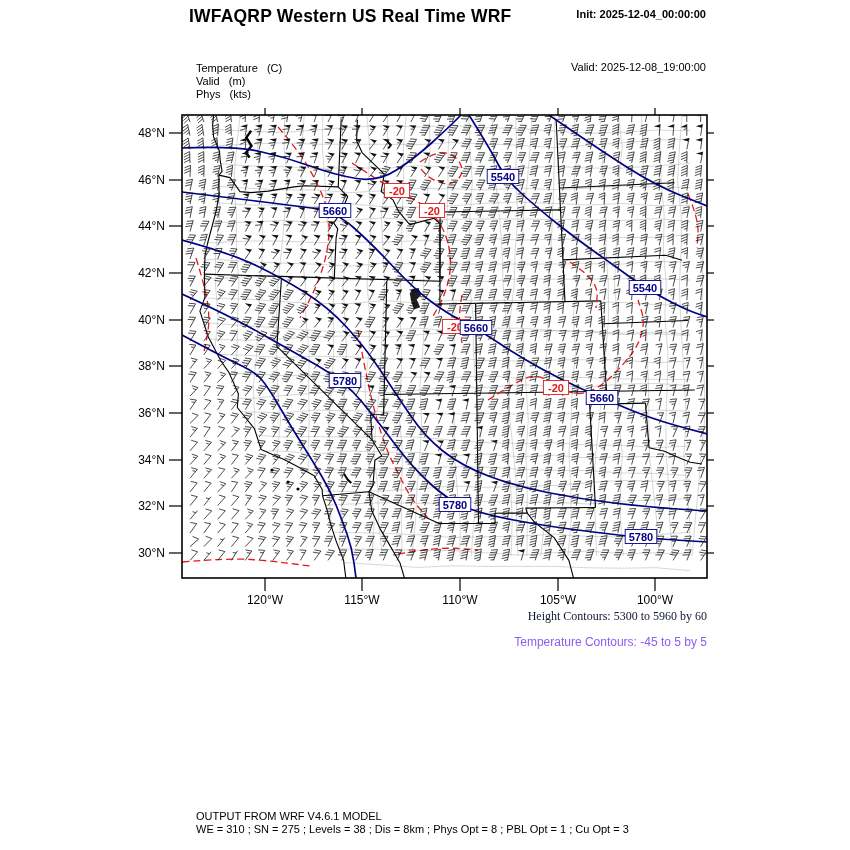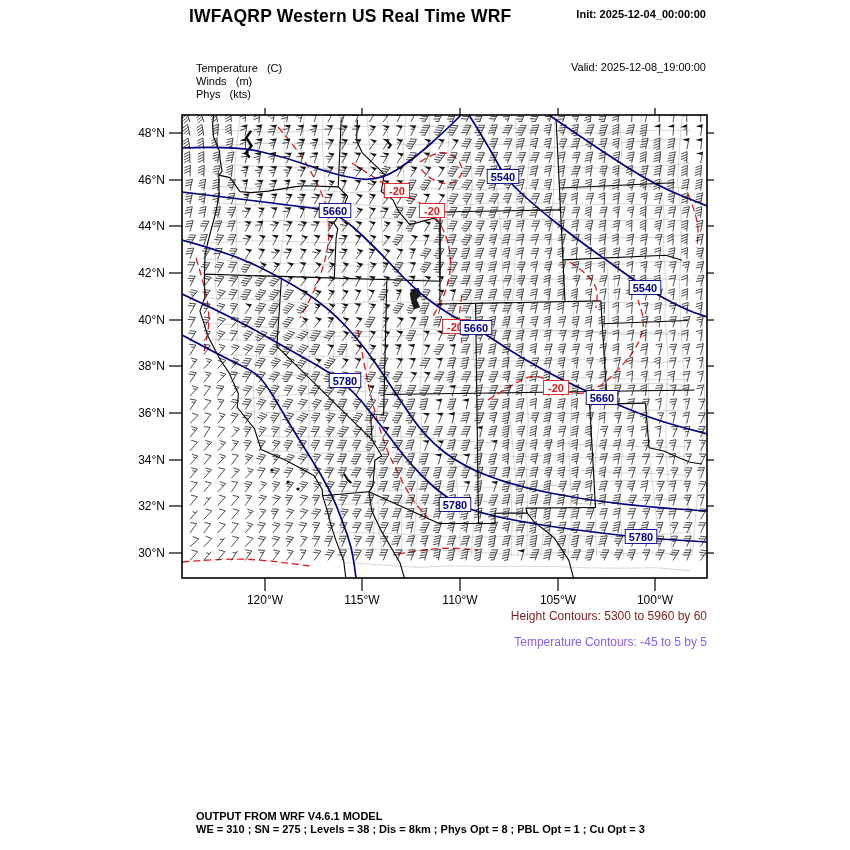--- a/index.html
+++ b/index.html
@@ -4,34 +4,34 @@
 <style>
   html,body{margin:0;padding:0;background:#fff;}
   .page{position:relative;width:850px;height:850px;background:#ffffff;overflow:hidden;
         font-family:"Liberation Sans",sans-serif;color:#000;}
   .title{position:absolute;left:189px;top:6px;font-size:17.5px;font-weight:bold;letter-spacing:.2px;}
   .stamp{position:absolute;right:144px;text-align:center;font-size:11px;}
   .stamp.init{top:8px;font-weight:bold;}
   .stamp.valid{top:22px;font-weight:normal;margin-top:39px;}
   .legend{position:absolute;left:196px;top:62px;font-size:11px;line-height:13px;white-space:pre;}
   .cap{position:absolute;right:143px;font-size:12px;}
-  .cap.h{top:609px;color:#7f1d1d;}
+  .cap.h{top:609px;color:#0f172a;font-family:Liberation Serif, serif;}
   .cap.t{top:635px;color:#8b5cf6;}
-  .footer{position:absolute;left:196px;top:810px;font-size:11px;font-weight:bold;line-height:13px;white-space:pre;}
+  .footer{position:absolute;left:196px;top:810px;font-size:11px;font-weight:normal;line-height:13px;white-space:pre;}
   svg{position:absolute;left:0;top:0;}
 </style>
 </head>
 <body>
 
 <div class="page">
   <div class="title">IWFAQRP Western US Real Time WRF</div>
   <div class="stamp init">Init: 2025-12-04_00:00:00</div>
   <div class="stamp valid">Valid: 2025-12-08_19:00:00</div>
   <div class="legend"><span>Temperature   (C)</span>
-<span>Winds   (m)</span>
+<span>Valid   (m)</span>
 <span>Phys   (kts)</span></div>
 
   <svg id="map" width="850" height="850" viewBox="0 0 850 850">
       <defs>
         <clipPath id="frameClip">
           <rect x="182" y="115" width="525" height="463"></rect>
         </clipPath>
         <clipPath id="landClip">
           <path d="M213.6,114.9L212.6,125.3L213.6,137.0L219.5,151.3L220.2,160.7L222.1,171.3L218.9,175.1L218.9,175.1L219.0,193.3L216.5,209.5L207.4,244.0L205.0,255.5L204.4,274.1L204.9,297.4L199.9,311.1L208.3,337.0L220.8,360.7L229.0,372.6L238.4,393.7L237.3,407.5L254.4,428.7L261.1,449.6L284.5,459.7L299.3,467.5L314.2,475.7L322.2,489.5L322.5,495.7L322.5,495.7L327.1,510.1L331.2,526.1L336.5,542.1L343.6,560.4L345.9,578.7L739.8,588.0L688.3,103.7L211.9,104.3Z"></path>
         </clipPath>

